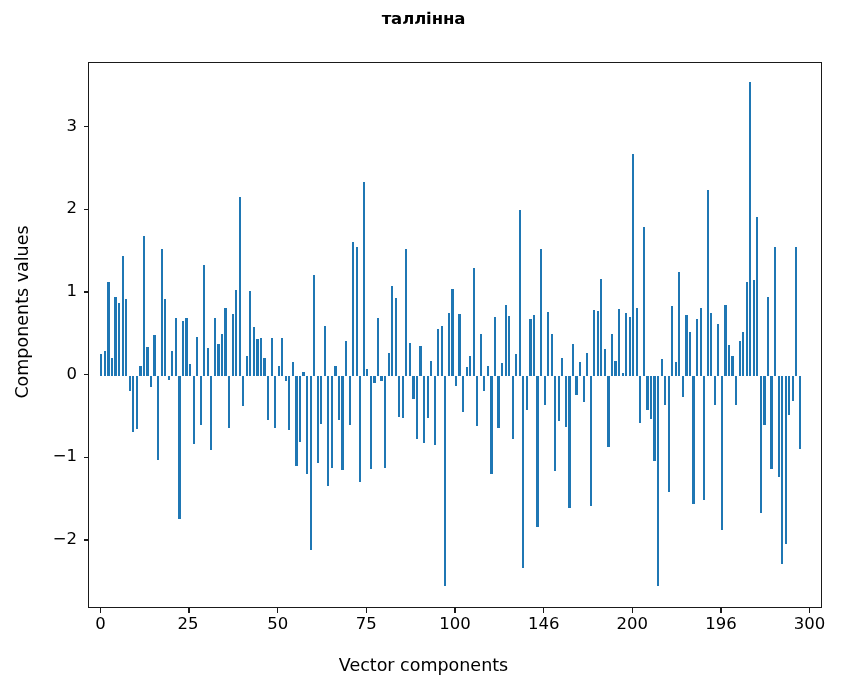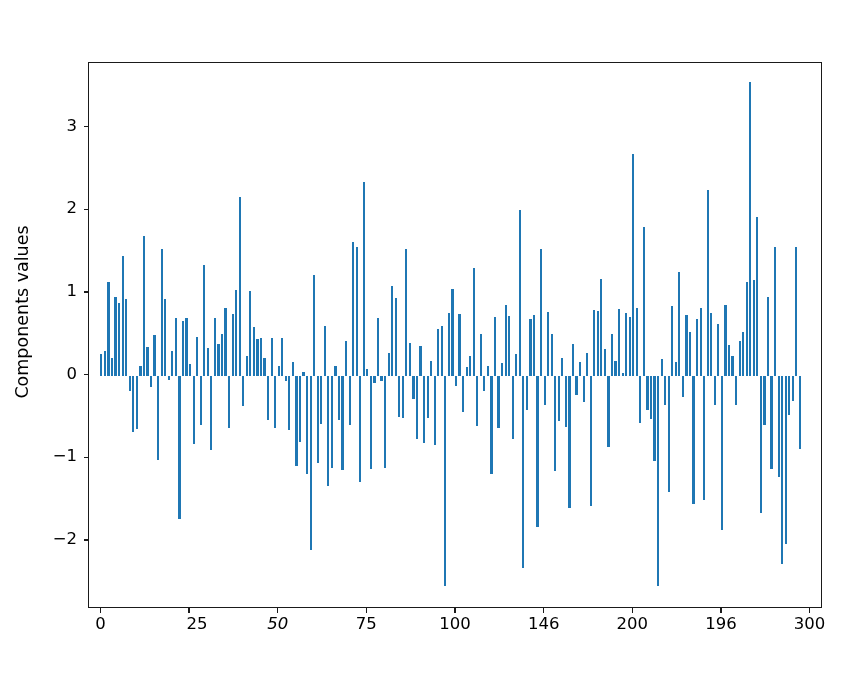--- a/index.html
+++ b/index.html
@@ -113,20 +113,21 @@
     font-size: 17.5px;
     color: #000000;
   }
 </style>
 </head>
 <body>
 
 <div id="figure">
 
   <div id="title-block">
+    <span class="tline">таллінна</span>
   </div>
 
   <div id="ylabel">Components values</div>
 
   <div id="axes">
     <div id="plot-area">
         <div class="bar" style="left: 11.3106px; top: 291.2px; height: 21.5091px; background: rgb(31, 119, 180);"></div>
         <div class="bar" style="left: 14.8565px; top: 287.891px; height: 24.8182px; background: rgb(31, 119, 180);"></div>
         <div class="bar" style="left: 18.4024px; top: 219.227px; height: 93.4818px; background: rgb(31, 119, 180);"></div>
         <div class="bar" style="left: 21.9483px; top: 295.336px; height: 17.3727px; background: rgb(31, 119, 180);"></div>
@@ -340,31 +341,32 @@
       <div class="ytick-label" style="left: 0px; width: 77px; right: auto; top: 280.982px;">1</div>
       <div class="ytick-mark" style="left: 83.5px; top: 208.555px;"></div>
       <div class="ytick-label" style="left: 0px; width: 77px; right: auto; top: 198.255px;">2</div>
       <div class="ytick-mark" style="left: 83.5px; top: 125.827px;"></div>
       <div class="ytick-label" style="left: 0px; width: 77px; right: auto; top: 115.527px;">3</div>
     </div>
   <div id="x-ticks">
       <div class="xtick-mark" style="left: 99.7106px;"></div>
       <div class="xtick-label" style="left: 100.411px;">0</div>
       <div class="xtick-mark" style="left: 188.358px;"></div>
-      <div class="xtick-label" style="left: 197px;">25</div>
+      <div class="xtick-label" style="left: 188px;">25</div>
       <div class="xtick-mark" style="left: 277.005px;"></div>
-      <div class="xtick-label" style="left: 277.705px; font-style: italic;">50</div>
+      <div class="xtick-label" style="left: 277.705px;">50</div>
       <div class="xtick-mark" style="left: 365.653px;"></div>
       <div class="xtick-label" style="left: 366.353px;">75</div>
       <div class="xtick-mark" style="left: 454.3px;"></div>
       <div class="xtick-label" style="left: 455px;">100</div>
       <div class="xtick-mark" style="left: 542.947px;"></div>
       <div class="xtick-label" style="left: 543.647px;">146</div>
       <div class="xtick-mark" style="left: 631.595px;"></div>
       <div class="xtick-label" style="left: 632.295px;">200</div>
       <div class="xtick-mark" style="left: 720.242px;"></div>
       <div class="xtick-label" style="left: 720.942px;">196</div>
       <div class="xtick-mark" style="left: 808.889px;"></div>
       <div class="xtick-label" style="left: 809.589px;">300</div>
     </div>
 
+  <div id="xlabel">Vector components</div>
 
 </div>
 
 </body></html>

